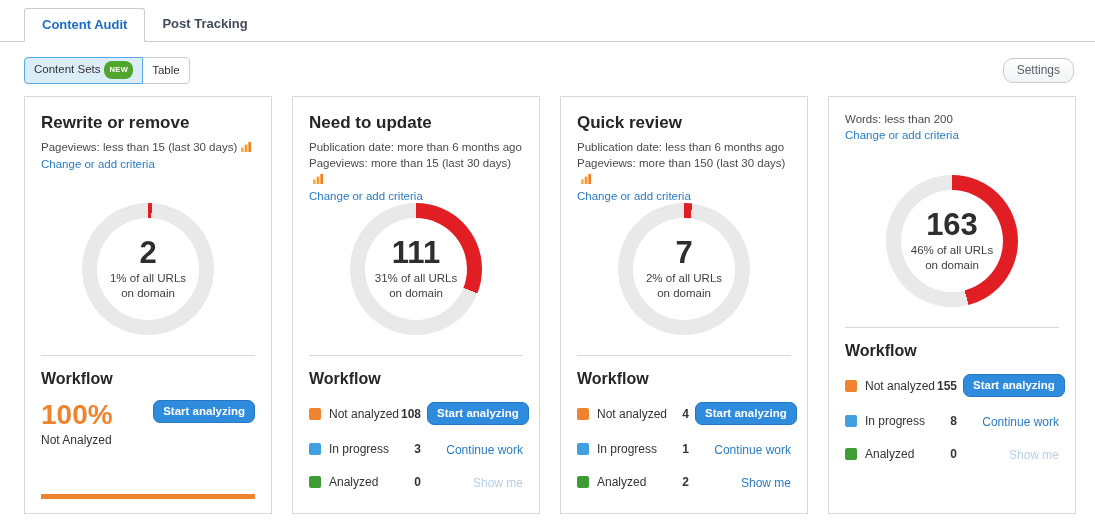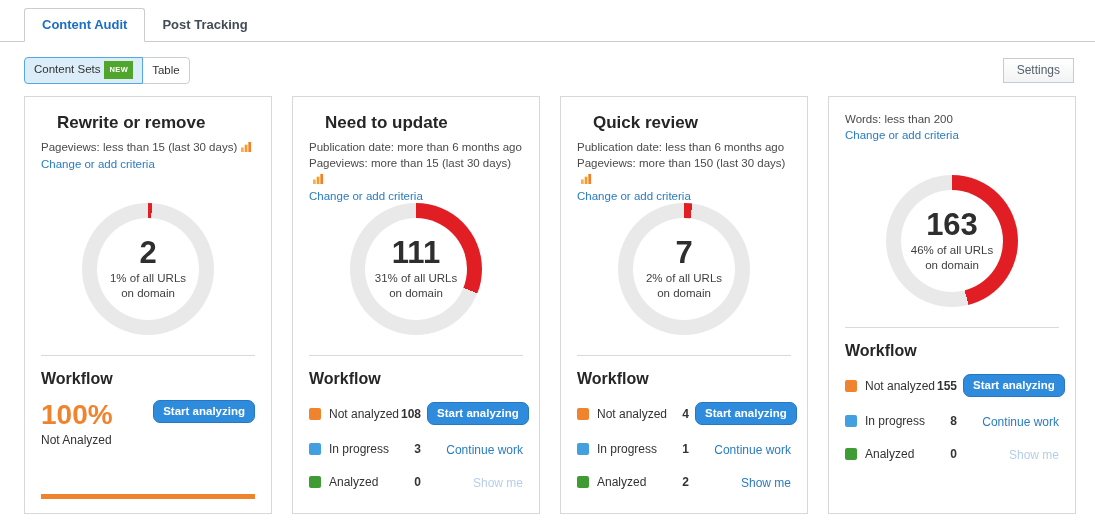--- a/index.html
+++ b/index.html
@@ -1,52 +1,52 @@
 <!DOCTYPE html>
 <html><head>
 <meta charset="utf-8">
 <style>
   * { box-sizing: border-box; }
   body {
     margin: 0; width: 1095px; height: 520px; background: #fff;
     font-family: "Liberation Sans", sans-serif; color: #333; overflow: hidden;
   }
   
-  .tabbar { display: flex; align-items: flex-end; padding-left: 24px; border-bottom: 1px solid #ccc; margin-top: 8px; }
+  .tabbar { display: flex; align-items: flex-start; padding-left: 24px; border-bottom: 1px solid #ccc; margin-top: 8px; }
   .tab { font-size: 13px; font-weight: bold; color: #424b57; padding: 8px 17px 9px; cursor: pointer; }
   .tab.active {
     color: #1a6fc4; background: #fff; border: 1px solid #ccc; border-bottom: 1px solid #fff;
     margin-bottom: -1px; border-radius: 3px 3px 0 0;
   }
   
   .toolbar { display: flex; justify-content: space-between; align-items: center; margin: 15px 21px 12px 24px; }
   .segmented { display: flex; }
   .seg {
     font-family: inherit; font-size: 11.5px; color: #333; background: #fff;
     border: 1px solid #c9ced4; padding: 3px 9px 4px; cursor: pointer; line-height: 14px;
   }
   .seg:first-child { border-radius: 4px 0 0 4px; }
   .seg:last-child { border-radius: 0 4px 4px 0; border-left: none; }
   .seg.active { background: #dcedfa; border-color: #58a6e2; position: relative; z-index: 1; }
   .seg.active + .seg { border-left: 1px solid #c9ced4; margin-left: -1px; }
   .badge {
     display: inline-block; background: #50a62c; color: #fff; font-size: 7.5px; font-weight: bold;
-    border-radius: 0; padding: 2px 5px; margin-left: 4px; vertical-align: 1px; letter-spacing: .4px;
+    border-radius: 8px; padding: 2px 5px; margin-left: 4px; vertical-align: 1px; letter-spacing: .4px;
   }
   .settings-btn {
     font-family: inherit; font-size: 12px; color: #56616e; background: linear-gradient(#fff, #f2f3f4);
-    border: 1px solid #c6cbd1; border-radius: 0; padding: 4px 13px 5px; cursor: pointer;
+    border: 1px solid #c6cbd1; border-radius: 10px; padding: 4px 13px 5px; cursor: pointer;
   }
   
   .cards { display: flex; justify-content: space-between; margin: 0 19px 0 24px; }
   .card {
     width: 248px; height: 418px; background: #fff; border: 1px solid #d8d8d8;
     padding: 14px 16px; display: flex; flex-direction: column;
   }
-  .card-title { font-size: 17px; font-weight: bold; color: #262626; margin: 2px 16px 6px; }
+  .card-title { font-size: 17px; font-weight: bold; color: #262626; margin: 2px 0 6px; }
   .criteria { min-height: 54px; }
   .crit-line { font-size: 11.5px; color: #4a4a4a; line-height: 16px; }
   .ga-icon { display: inline-block; vertical-align: -1px; margin-left: 4px; }
   .crit-link { font-size: 11.5px; color: #2a7cc0; line-height: 16px; cursor: pointer; }
   
   .donut-wrap { display: flex; justify-content: center; margin: 10px 0 0; }
   .donut { position: relative; width: 132px; height: 132px; border-radius: 50%; }
   .hole { position: absolute; left: 15px; top: 15px; right: 15px; bottom: 15px; background: #fff; border-radius: 50%; }
   .center { position: absolute; left: 0; top: 0; right: 0; bottom: 0; display: flex; flex-direction: column; align-items: center; justify-content: center; }
   .num { font-size: 31px; font-weight: bold; color: #2e2e2e; line-height: 1.05; margin-bottom: 2px; }

